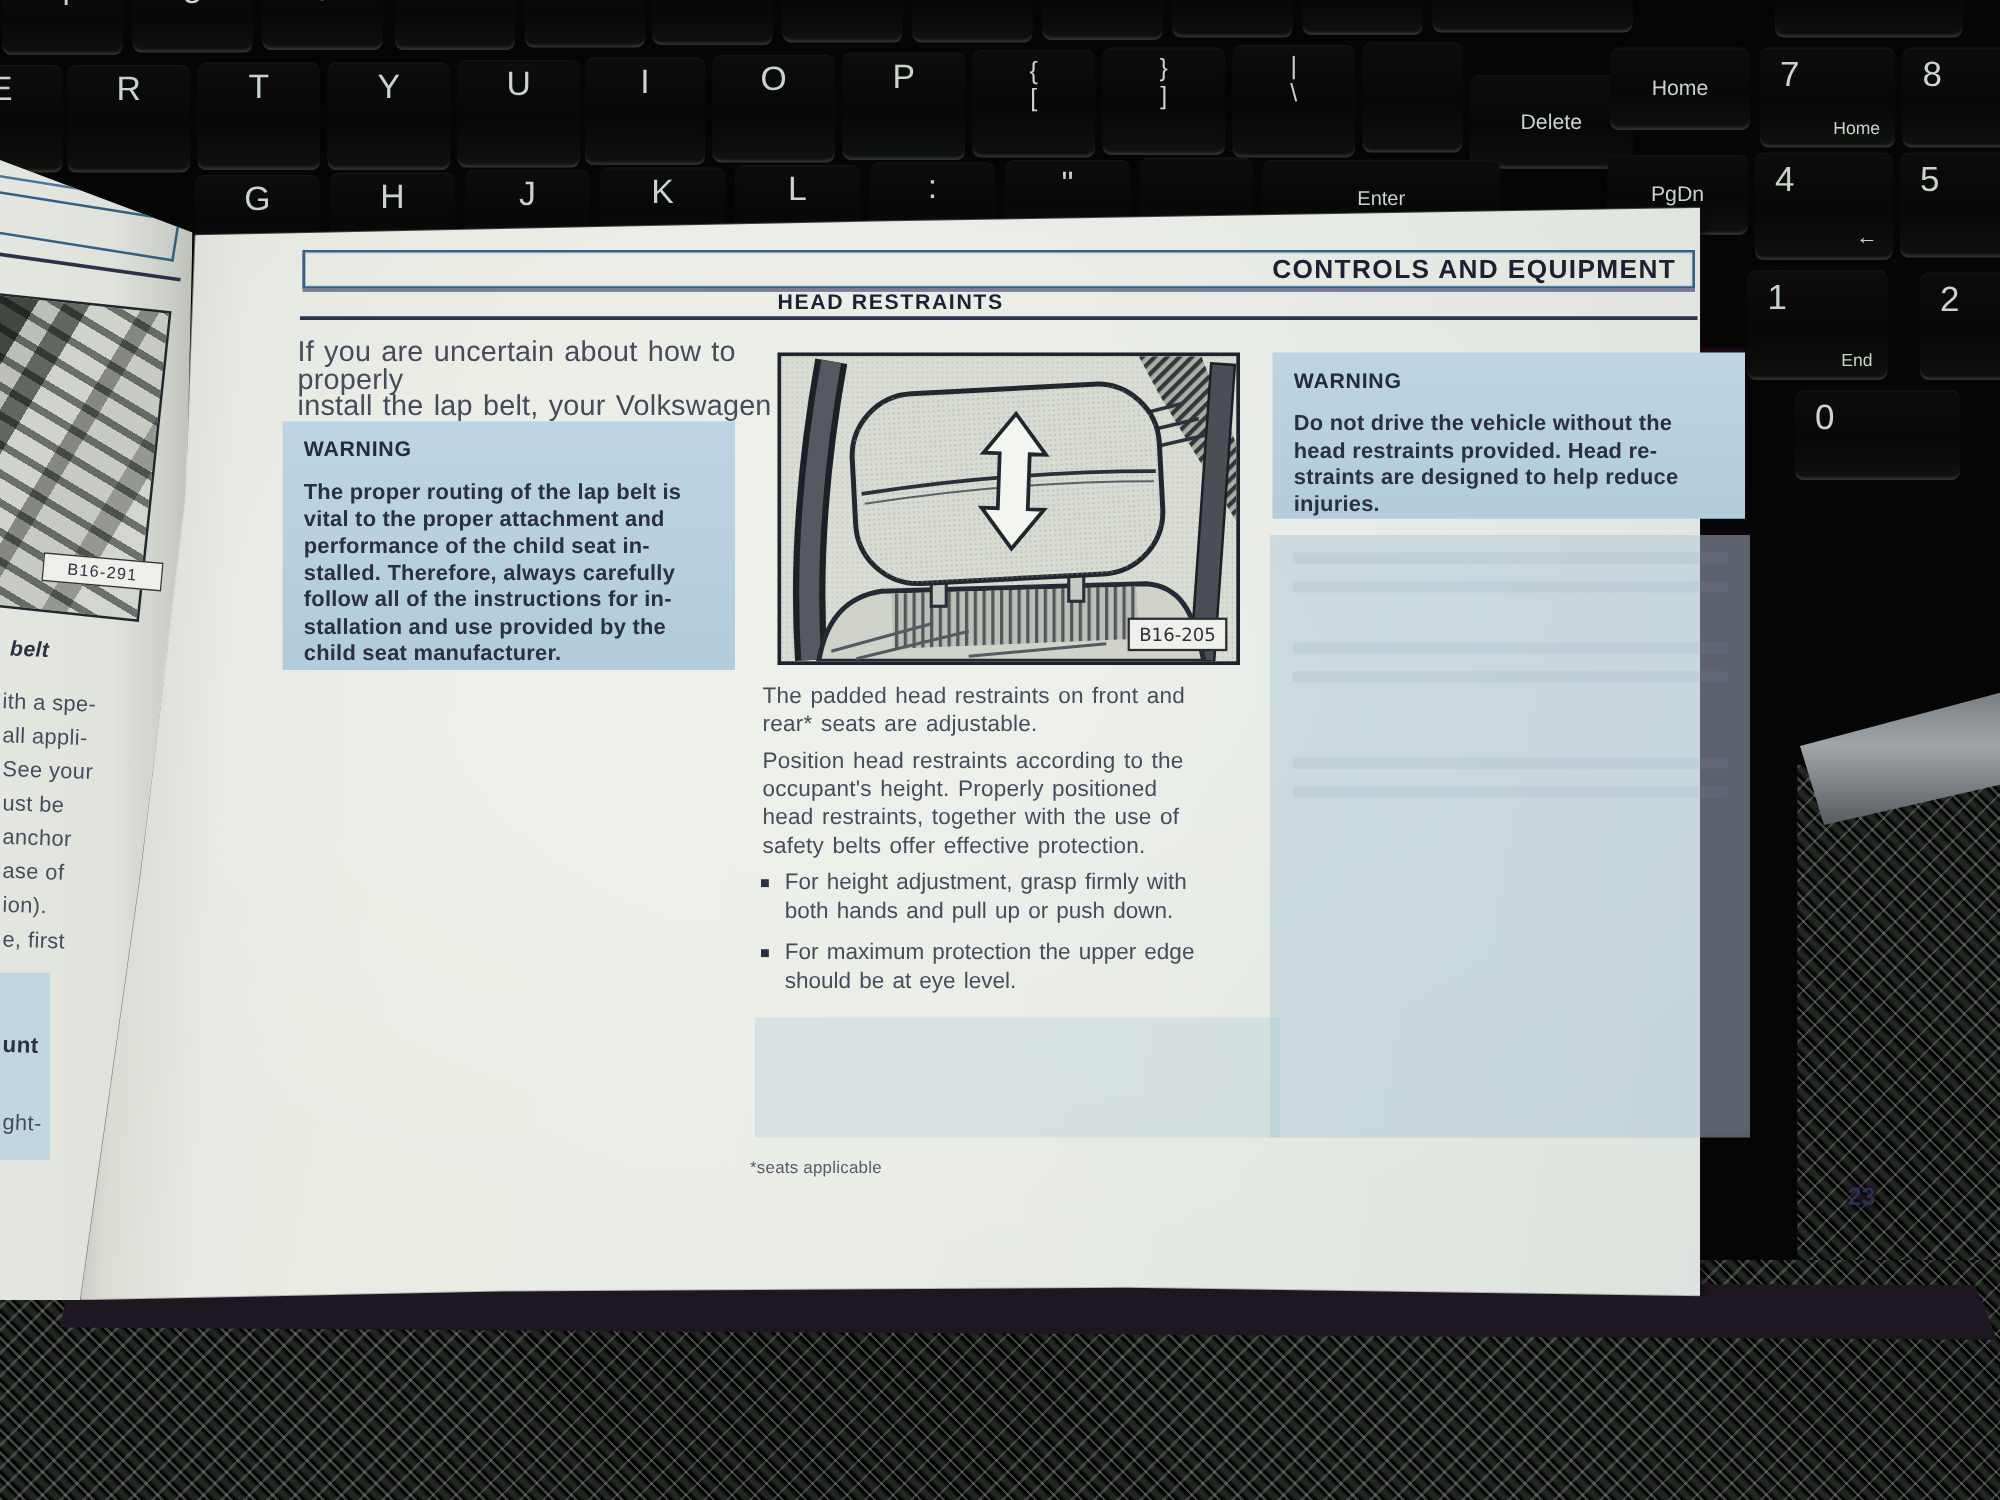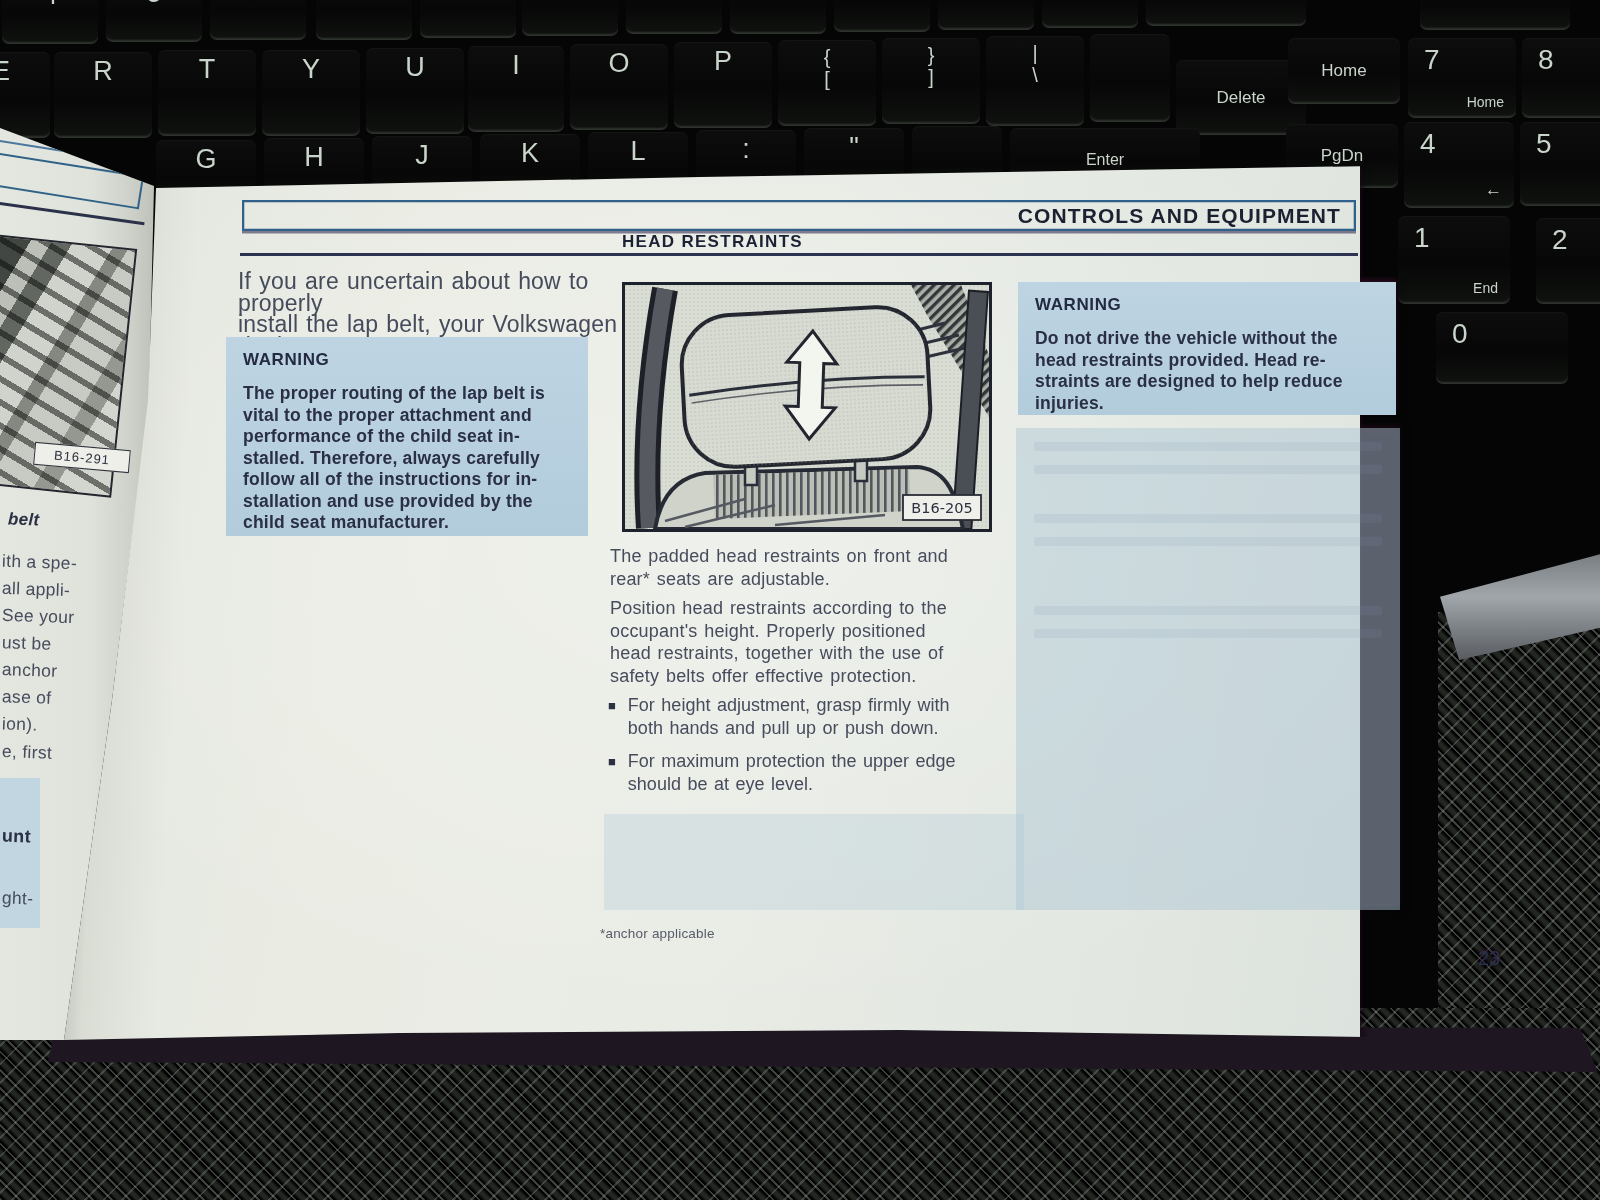--- a/index.html
+++ b/index.html
@@ -84,21 +84,21 @@
   .ghost{position:absolute;background:rgba(173,199,214,.48);}
   .ghost.mid2{background:rgba(173,199,214,.32);}
   .ghost i{display:block;height:9px;margin:14px 18px 0 18px;background:rgba(120,150,170,.13);border-radius:2px;}
 
   .bullet-row{position:absolute;display:flex;gap:12px;font-size:18px;line-height:22.5px;color:#474c5c;word-spacing:1.5px;}
   .bullet-row .bchar{font-size:13px;line-height:24px;color:#2c3142;}
   .bullet-row .btxt{white-space:pre-line;}
 
   .figure{position:absolute;left:622px;top:282px;width:364px;height:244px;border:3px solid #1e222c;background:#dbdfd6;box-sizing:content-box;}
   .footnote{position:absolute;left:600px;top:926px;font-size:13.5px;color:#565b69;letter-spacing:.2px;}
-  .pagenum{position:absolute;left:1478px;top:947px;font-size:20px;font-weight:normal;color:#293050;}
+  .pagenum{position:absolute;left:1478px;top:947px;font-size:20px;font-weight:bold;color:#293050;}
 </style>
 </head>
 <body>
 
 <div id="canvas">
 
   <div class="kb">
 
     <div class="key num" style="left:2px;top:-20px;width:96px;height:64px">
         <span class="main">4</span>
@@ -361,17 +361,17 @@
     </div>
     <div class="ghost" style="left:1016px;top:428px;width:384px;height:482px">
       <i></i>
         <i></i>
         <i style="margin-top:40px"></i>
         <i></i>
         <i style="margin-top:60px"></i>
         <i></i>
     </div>
 
-    <div class="footnote">*anchor applicable</div>
+    <div class="footnote">*seats applicable</div>
     <div class="pagenum">23</div>
   </div>
 
 </div>
 
 </body></html>

